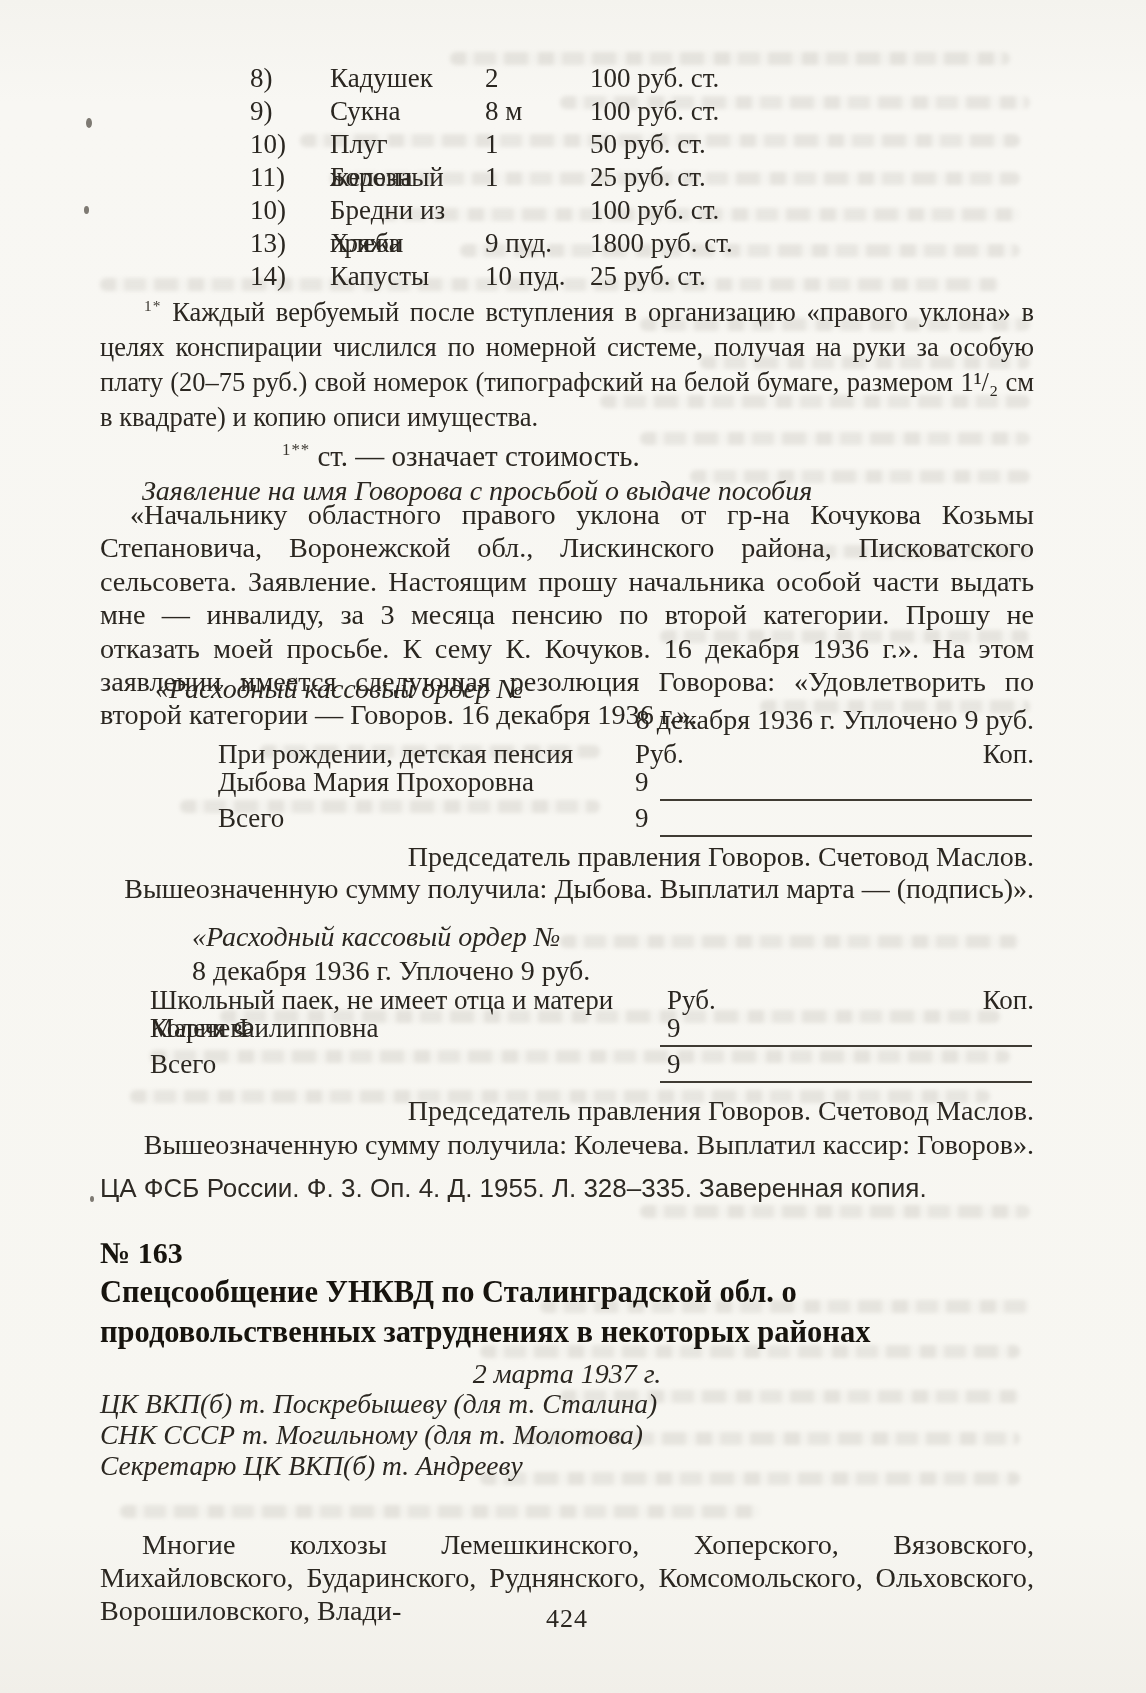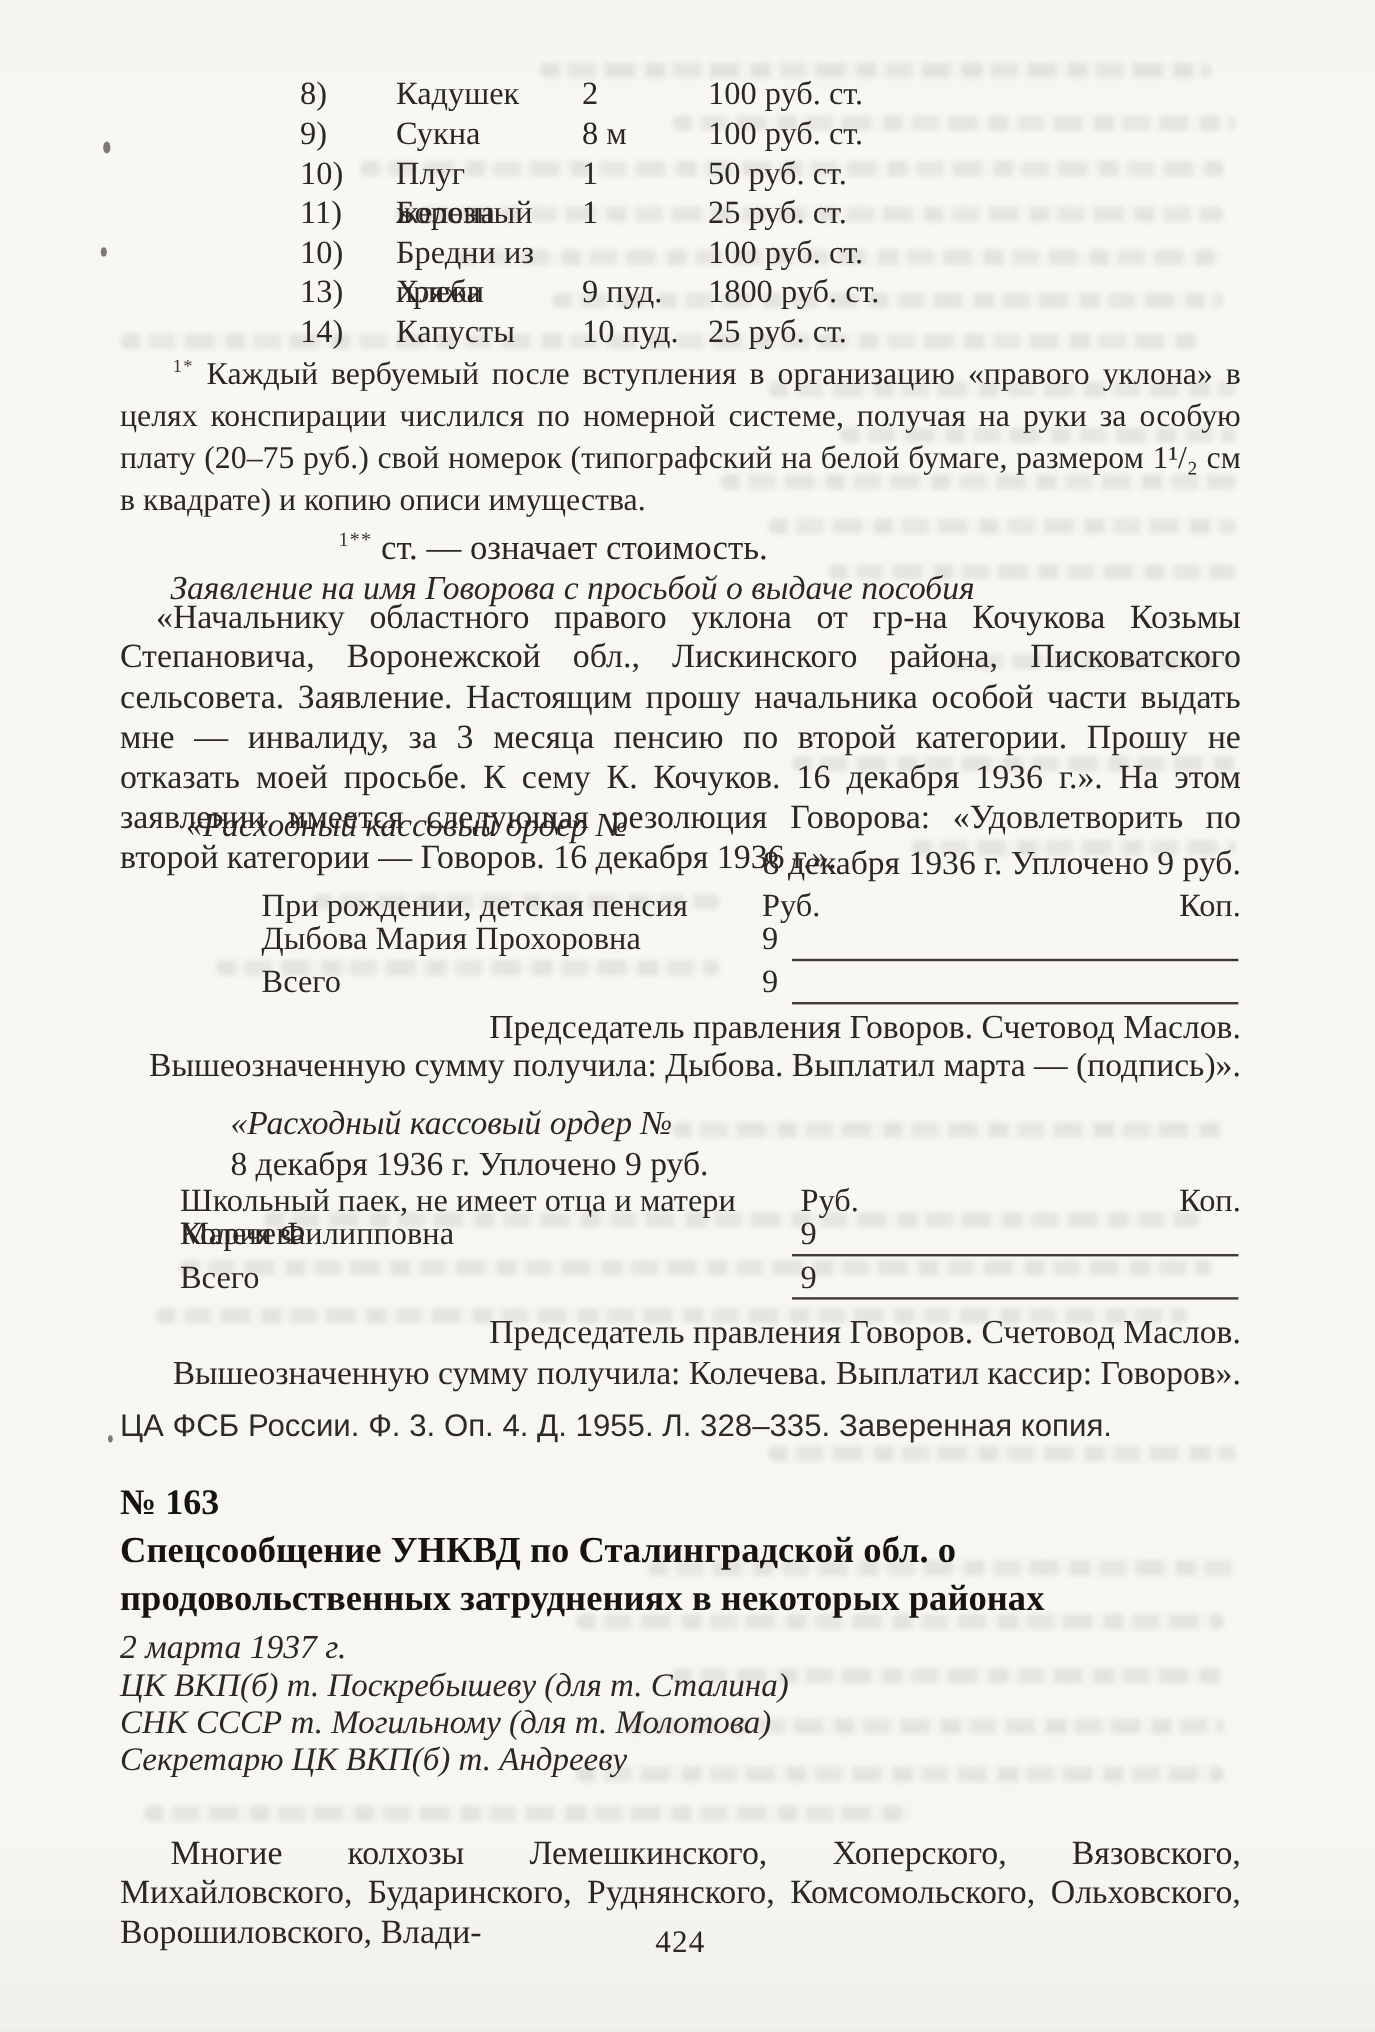--- a/index.html
+++ b/index.html
@@ -70,21 +70,21 @@
   .sign{margin:0;font-size:28px;line-height:33px;text-align:right;}
   .o1-sign1{top:840px;} .o1-sign2{top:872px;}
   .o2-sign1{top:1094px;} .o2-sign2{top:1128px;text-align:right;}
 
   
   .archive{top:1172px;margin:0;font-family:"Liberation Sans","DejaVu Sans",sans-serif;font-size:26px;line-height:32px;color:#2e2a24;}
 
   
   .doc-num{top:1236px;margin:0;font-size:30px;font-weight:bold;color:#17140e;}
   .doc-title{top:1272px;margin:0;font-size:30.5px;line-height:40px;font-weight:bold;color:#17140e;}
-  .doc-date{top:1358px;margin:0;font-size:28px;font-style:italic;text-align:left;}
+  .doc-date{top:1358px;margin:0;font-size:28px;font-style:italic;text-align:center;}
   .addr{margin:0;font-size:27.5px;line-height:31px;font-style:italic;}
   .addr-block{top:1388px;}
   .doc-body{top:1528px;margin:0;font-size:28.2px;line-height:33px;text-align:justify;text-indent:42px;}
 
   .page-num{top:1604px;margin:0;text-align:center;font-size:26px;letter-spacing:1px;}
 </style>
 </head>
 <body>
 
 <div class="page">

